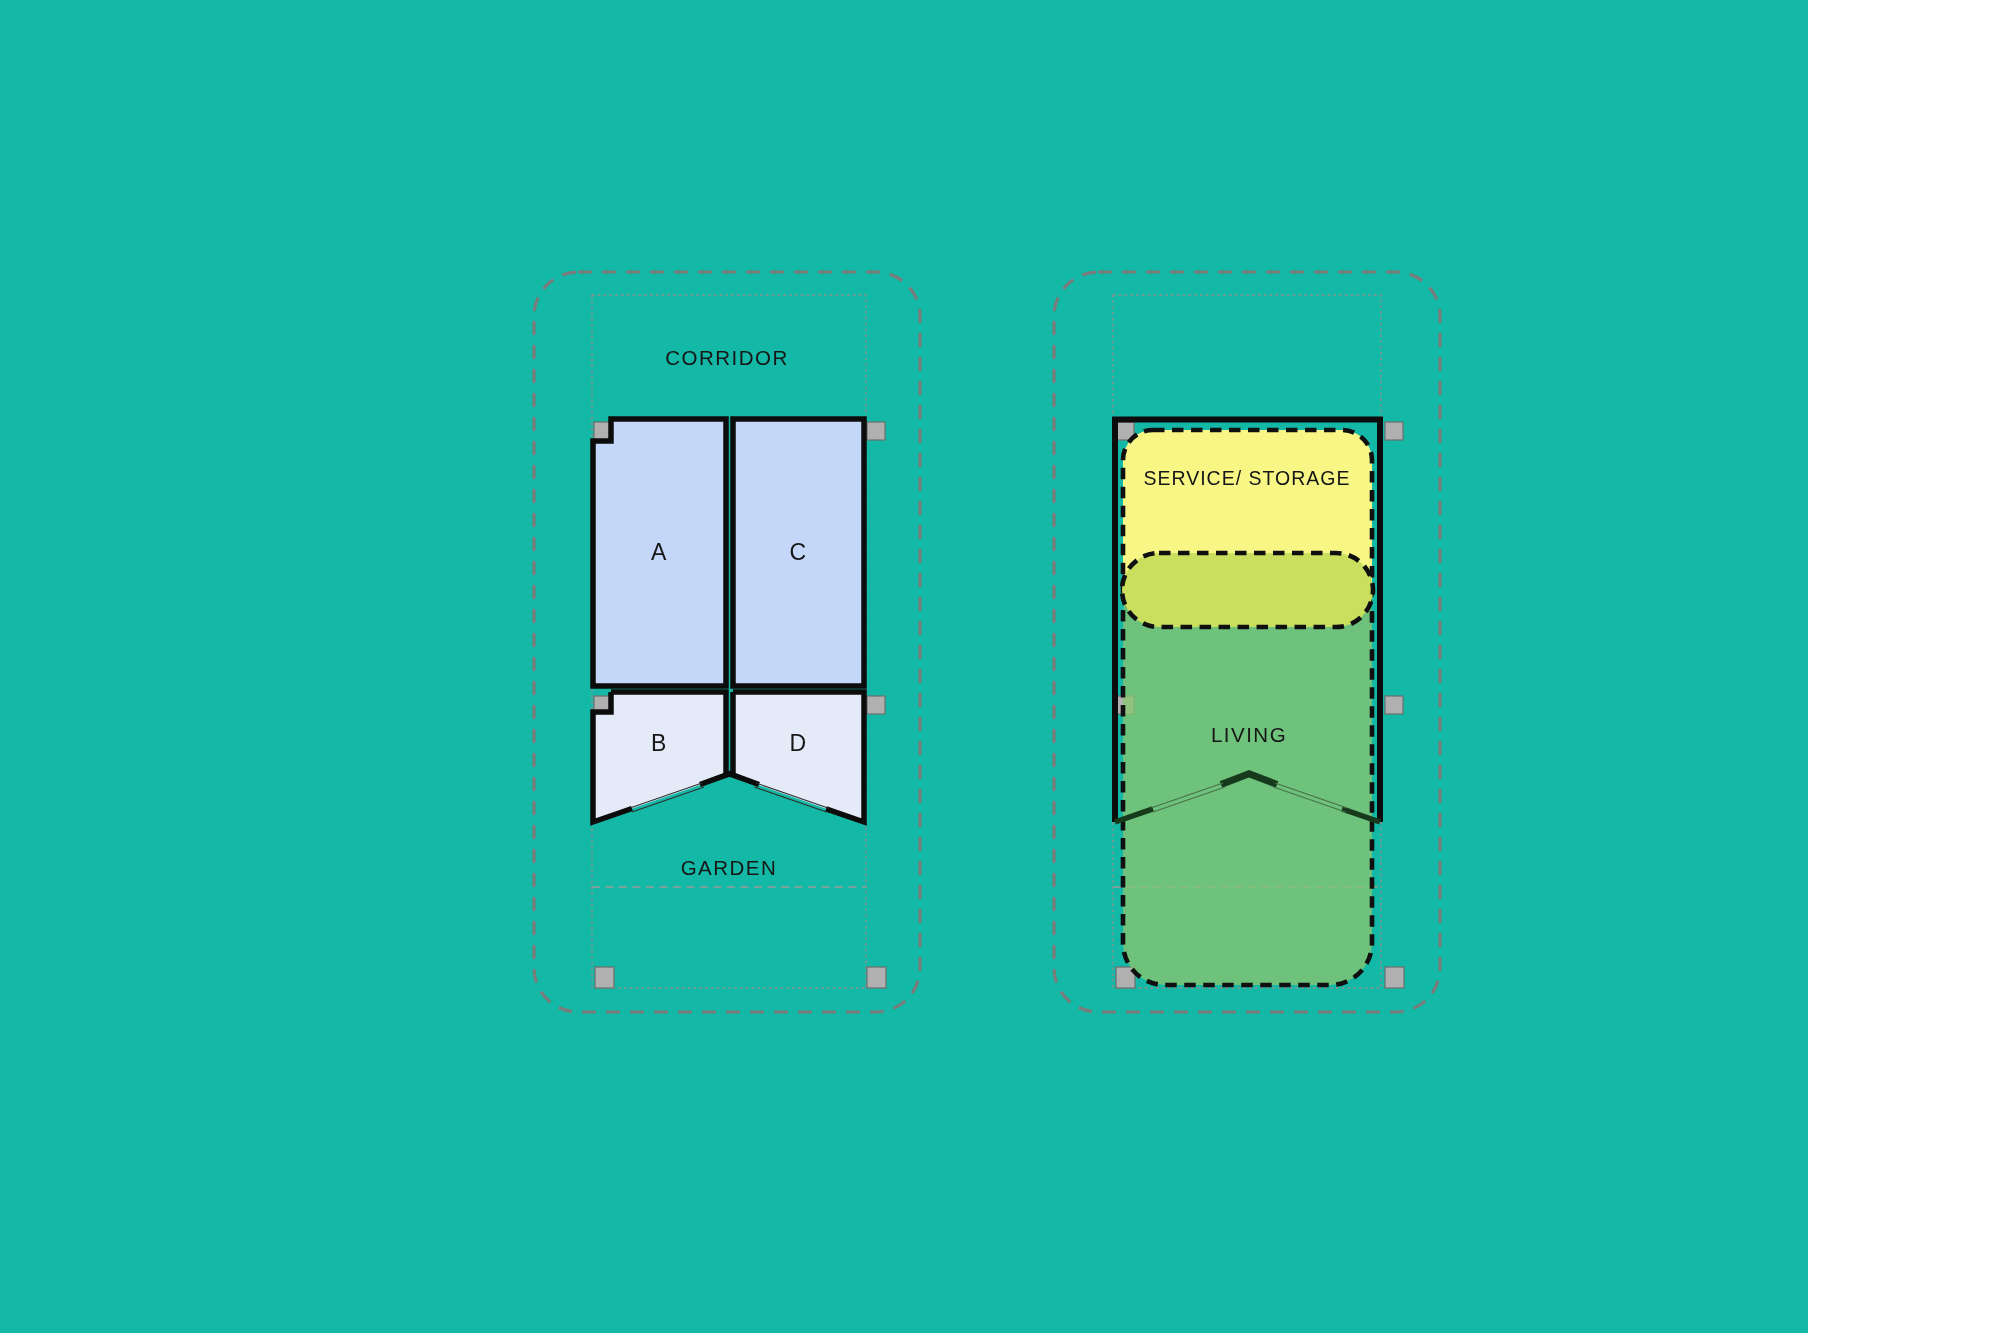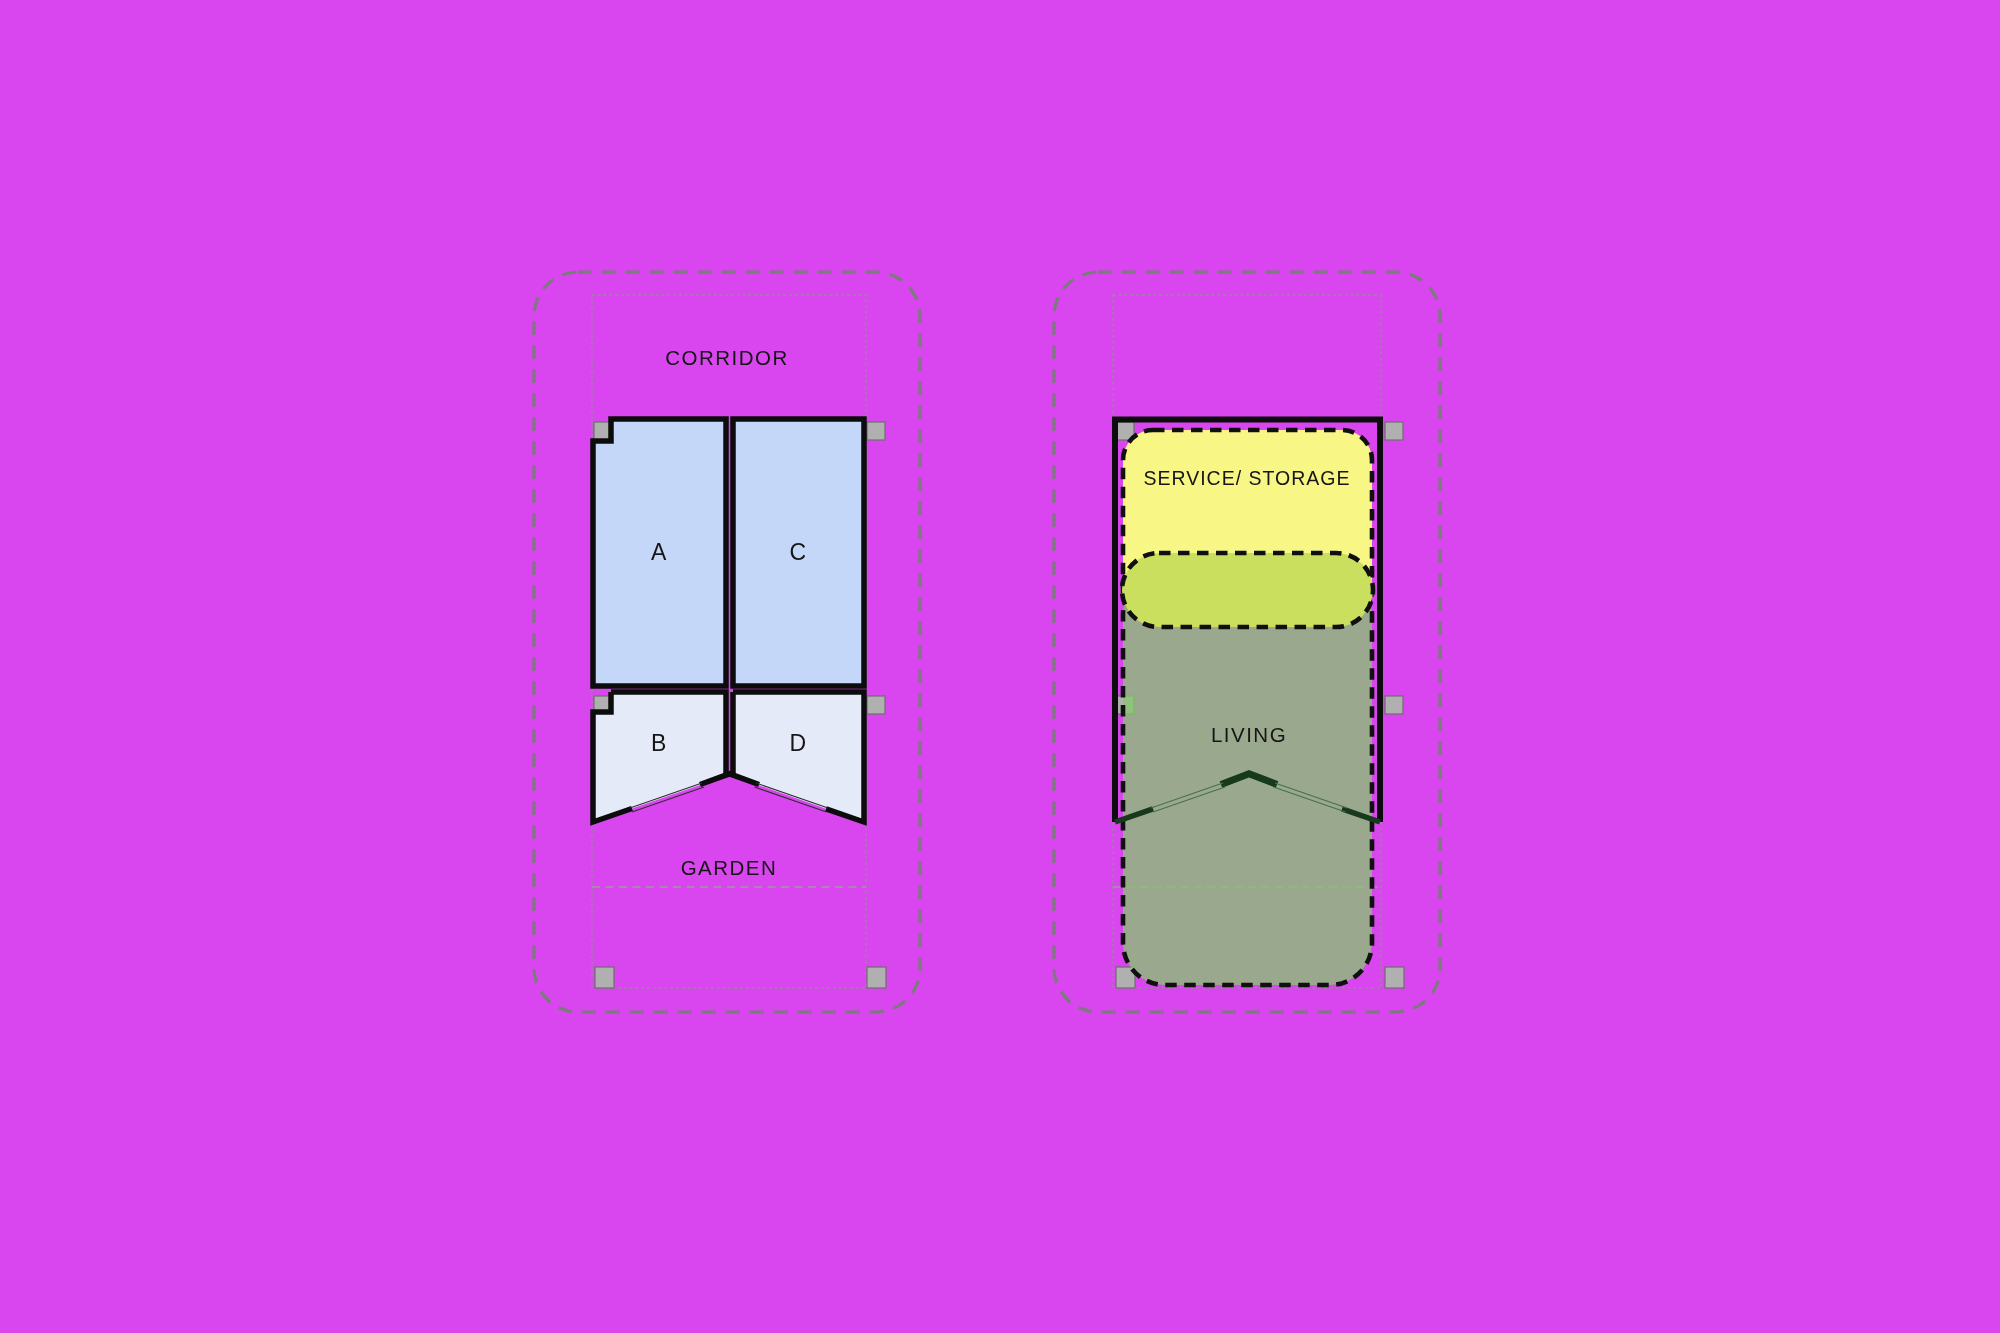--- a/index.html
+++ b/index.html
@@ -1,17 +1,17 @@
 <!DOCTYPE html>
 <html><head>
 <meta charset="utf-8">
 <style>
   html,body { margin:0; padding:0; background:#ffffff; }
   .stage {
-    position:relative; width:2000px; height:1333px; background:#d946ef;
+    position:relative; width:1808px; height:1333px; background:#14b8a6;
     font-family:"Liberation Sans", sans-serif;
   }
   svg { display:block; }
 
   
   .site-boundary { fill:none; stroke:#7b7b7b; stroke-width:3.2; stroke-dasharray:14 10; }
   .plot-outline  { fill:none; stroke:#8f8f8f; stroke-width:1.4; stroke-dasharray:2.6 3.2; }
   .garden-line   { fill:none; stroke:#9b9b9b; stroke-width:1.3; stroke-dasharray:8 5.5; }
   .wall          { fill:none; stroke:#0c0c0c; stroke-width:5.5; stroke-linecap:butt; }
   .wall-heavy    { fill:none; stroke:#0c0c0c; stroke-width:6;   stroke-linecap:butt; }

